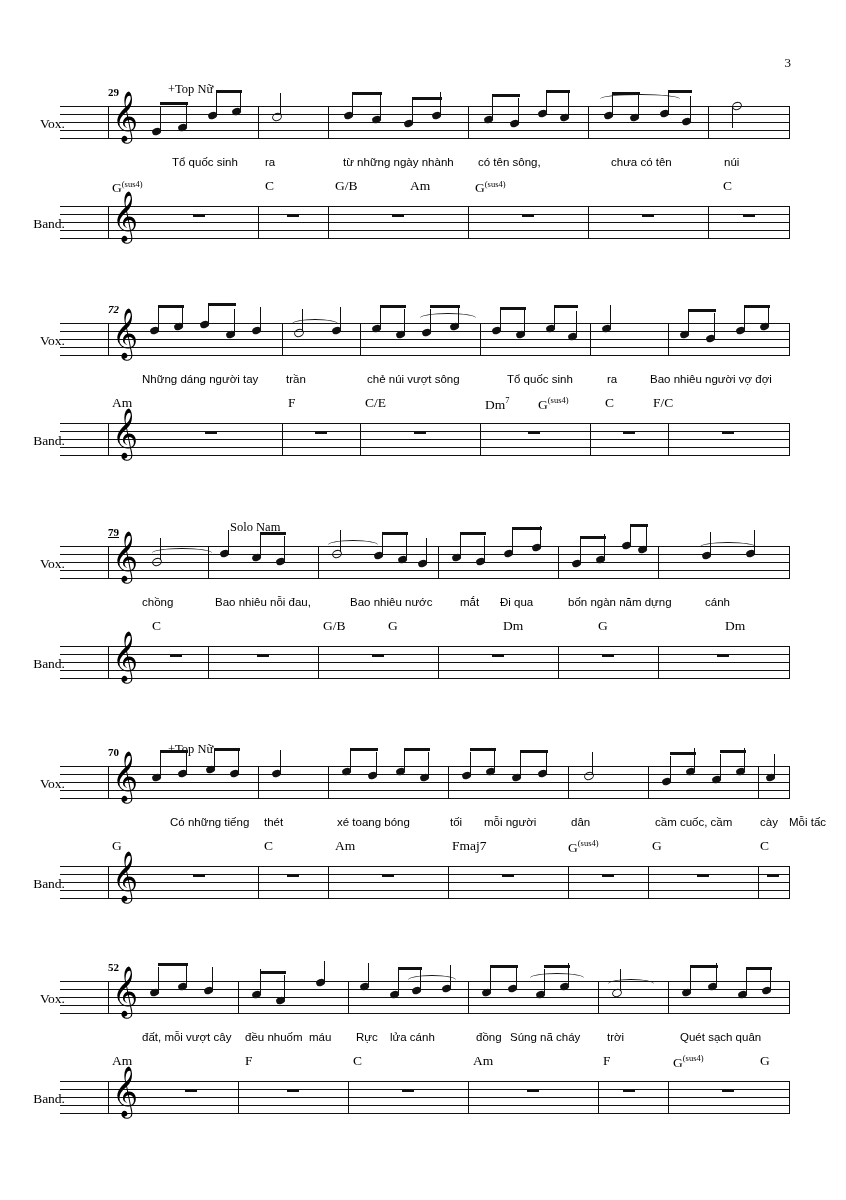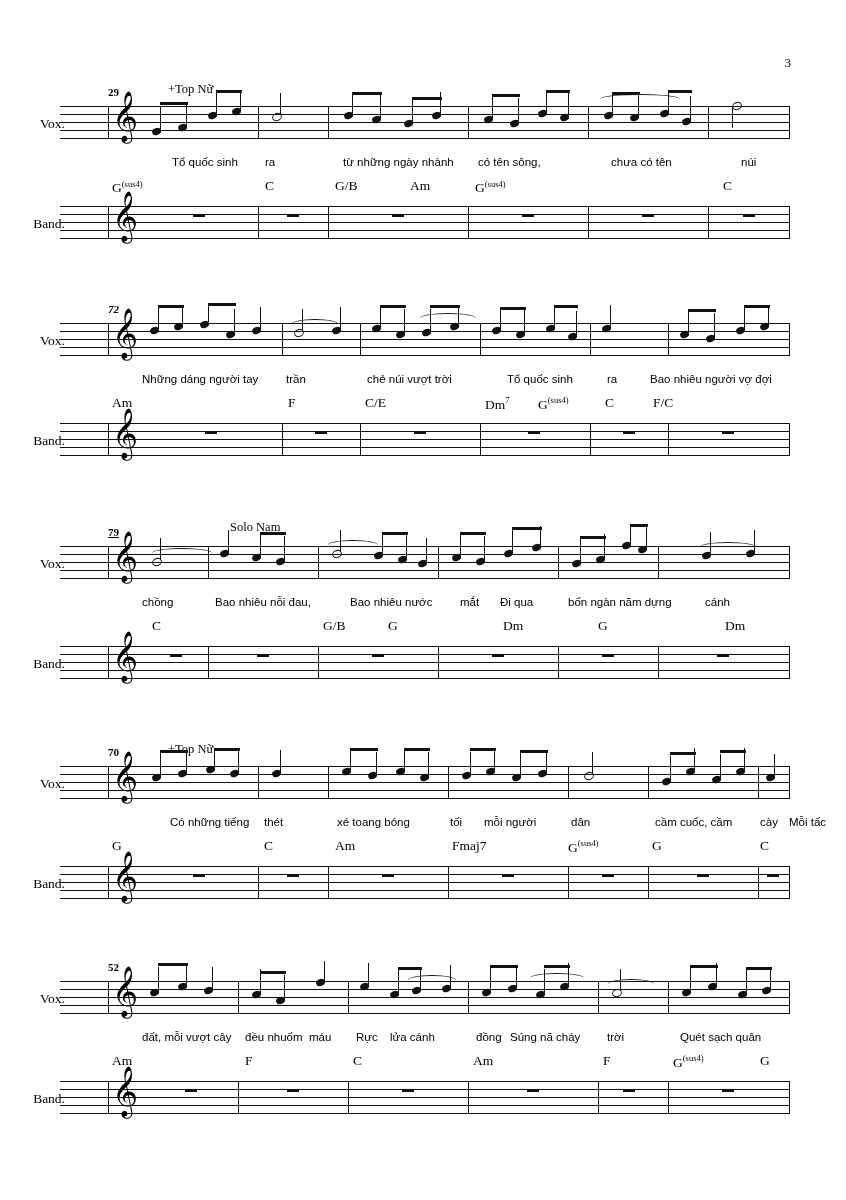--- a/index.html
+++ b/index.html
@@ -220,21 +220,21 @@
     <div class="beam" style="left:608px; top:2px; width:24px;"></div>
 
     <div class="note hollow" style="left:672px; top:14px;"></div>
     <div class="stem" style="left:672px; top:18px; height:22px;"></div>
 
     <div class="lyric" style="left:112px; top:68px;">Tổ quốc sinh</div>
     <div class="lyric" style="left:205px; top:68px;">ra</div>
     <div class="lyric" style="left:283px; top:68px;">từ những ngày nhành</div>
     <div class="lyric" style="left:418px; top:68px;">có  tên  sông,</div>
     <div class="lyric" style="left:551px; top:68px;">chưa có  tên</div>
-    <div class="lyric" style="left:681px; top:68px;">núi</div>
+    <div class="lyric" style="left:664px; top:68px;">núi</div>
 
     <div class="chord" style="left:52px; top:90px;"><span>G<sup>(sus4)</sup></span></div>
     <div class="chord" style="left:205px; top:90px;">C</div>
     <div class="chord" style="left:275px; top:90px;">G/B</div>
     <div class="chord" style="left:350px; top:90px;">Am</div>
     <div class="chord" style="left:415px; top:90px;"><span>G<sup>(sus4)</sup></span></div>
     <div class="chord" style="left:663px; top:90px;">C</div>
 
     <div class="staff-label" style="left:-55px; top:128px;">Band.</div>
     <div class="staff" style="top:118px;">
@@ -332,21 +332,21 @@
     <div class="stem" style="left:654px; top:8px; height:24px;"></div>
     <div class="beam" style="left:628px; top:4px; width:28px;"></div>
     <div class="note" style="left:676px; top:22px;"></div>
     <div class="stem" style="left:684px; top:2px; height:22px;"></div>
     <div class="note" style="left:700px; top:18px;"></div>
     <div class="stem" style="left:708px; top:0px; height:20px;"></div>
     <div class="beam" style="left:684px; top:0px; width:26px;"></div>
 
     <div class="lyric" style="left:82px; top:68px;">Những dáng người tay</div>
     <div class="lyric" style="left:226px; top:68px;">trần</div>
-    <div class="lyric" style="left:307px; top:68px;">chẻ núi vượt trời</div>
+    <div class="lyric" style="left:307px; top:68px;">chẻ núi vượt sông</div>
     <div class="lyric" style="left:447px; top:68px;">Tổ quốc sinh</div>
     <div class="lyric" style="left:547px; top:68px;">ra</div>
     <div class="lyric" style="left:590px; top:68px;">Bao nhiêu người vợ đợi</div>
 
     <div class="chord" style="left:52px; top:90px;">Am</div>
     <div class="chord" style="left:228px; top:90px;">F</div>
     <div class="chord" style="left:305px; top:90px;">C/E</div>
     <div class="chord" style="left:425px; top:90px;">Dm<sup>7</sup></div>
     <div class="chord" style="left:478px; top:90px;">G<sup>(sus4)</sup></div>
     <div class="chord" style="left:545px; top:90px;">C</div>

